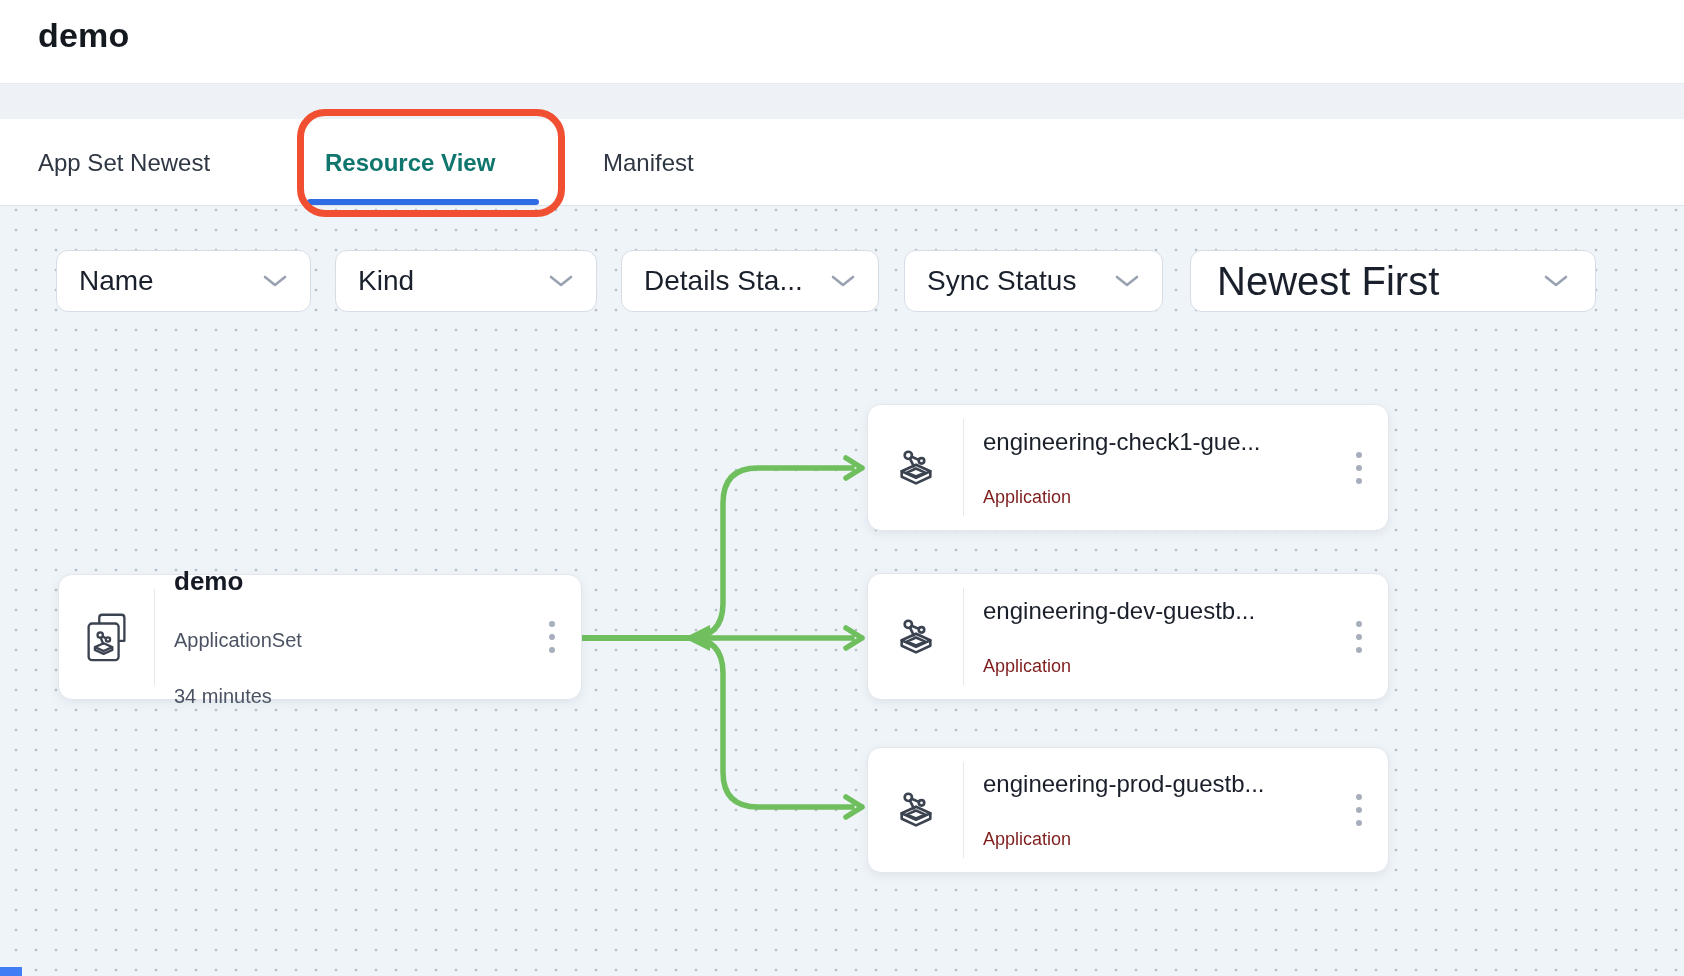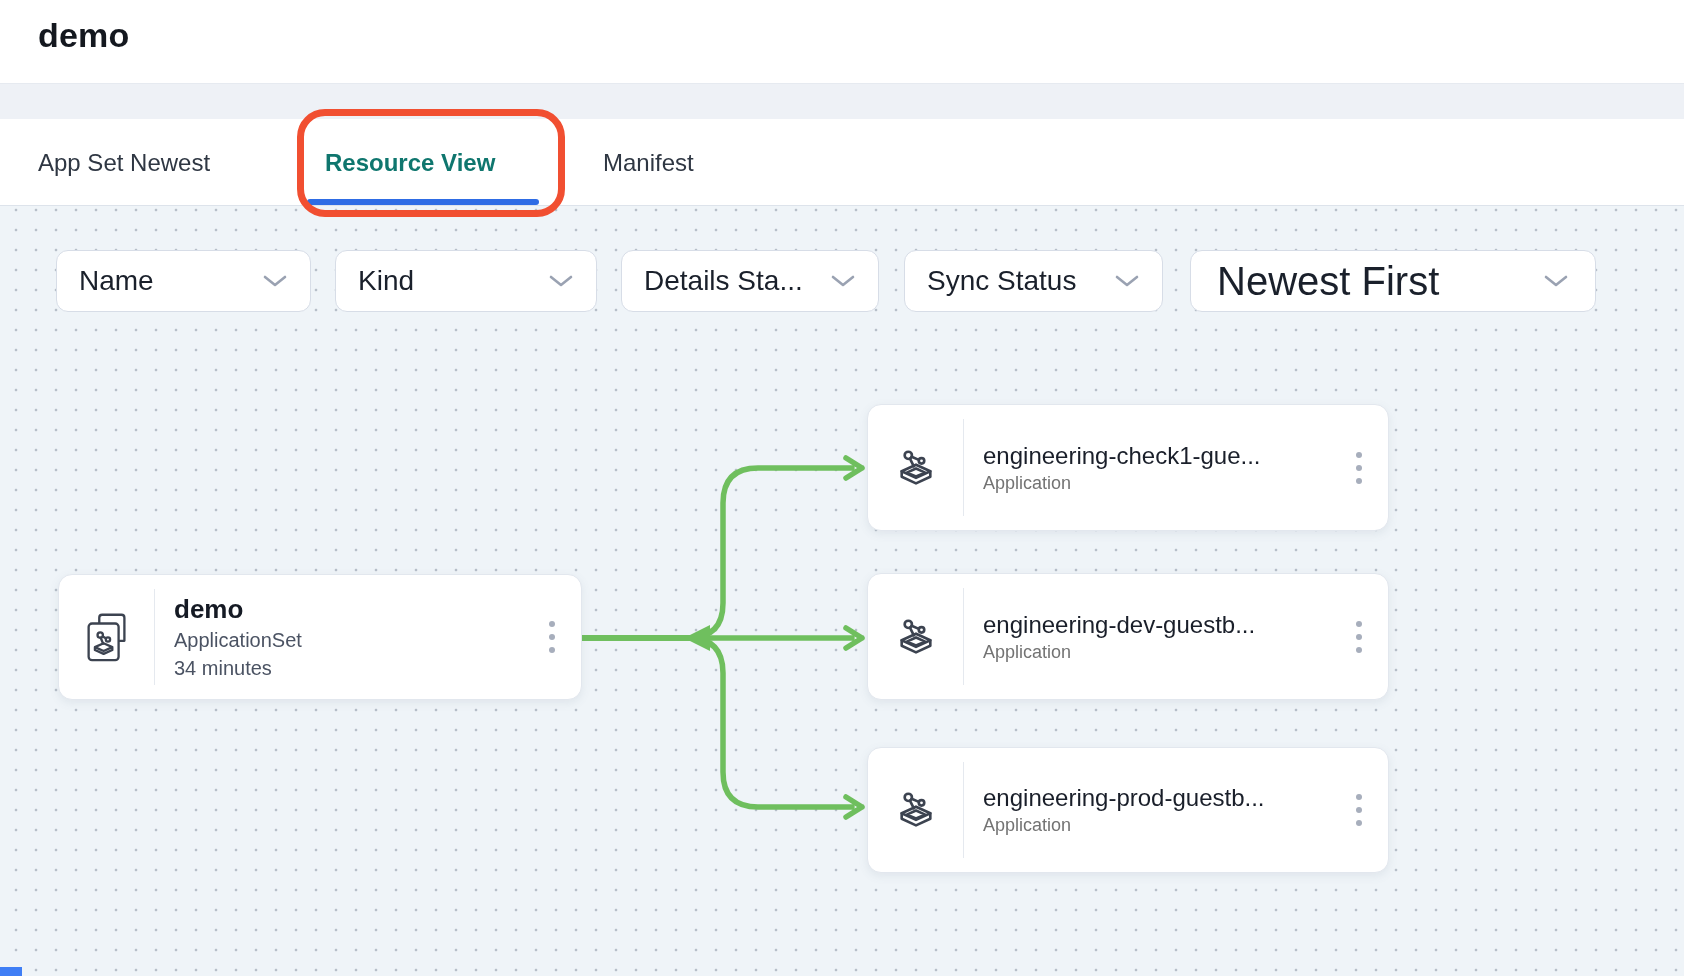--- a/index.html
+++ b/index.html
@@ -38,25 +38,25 @@
 
   
   .node { position:absolute; background:#fff; border:1px solid #e2e7ee; border-radius:14px;
           box-shadow:0 3px 10px rgba(90,104,128,.10); display:flex; align-items:stretch; cursor:pointer; }
   .node-root { left:58px;  top:368px; width:524px; height:126px; }
   .node-a1   { left:867px; top:198px; width:522px; height:127px; }
   .node-a2   { left:867px; top:367px; width:522px; height:127px; }
   .node-a3   { left:867px; top:541px; width:522px; height:126px; }
   .node .icon-wrap { flex:0 0 95px; display:flex; align-items:center; justify-content:center; }
   .node .divider { width:1px; background:#e5e9ef; margin:14px 0; }
-  .node .txt { flex:1 1 auto; padding:0 0 0 19px; display:flex; flex-direction:column; justify-content:center; min-width:0; }
+  .node .txt { flex:1 1 auto; padding:0 0 0 19px; display:flex; flex-direction:column; justify-content:center; min-width:0;gap:28px; }
   .node-root .title { font-size:26px; font-weight:600; color:#151a24; line-height:33px; }
   .node-root .sub, .node-root .age { font-size:20px; color:#4b5363; line-height:28px; }
   .app-title { font-size:24px; font-weight:500; color:#1a1f2a; line-height:31px; white-space:nowrap; overflow:hidden; }
-  .app-sub { font-size:18px; color:#737373; line-height:25px; }
+  .app-sub { font-size:18px; color:#7f1d1d; line-height:25px; }
   .kebab { flex:0 0 58px; display:flex; flex-direction:column; gap:7px; align-items:center; justify-content:center; cursor:pointer; }
   .kebab i { width:6px; height:6px; border-radius:50%; background:#a7aebc; }
   .node svg.glyph { stroke:#3c4350; fill:none; stroke-width:2.4; stroke-linejoin:round; stroke-linecap:round; }
 
   
   .edges { position:absolute; left:0; top:0; width:1684px; height:770px; pointer-events:none; }
   .edges path.e { fill:none; stroke:#6fbf5e; stroke-width:5.5; stroke-linecap:round; stroke-linejoin:round; }
   .edges .wedge { fill:#6fbf5e; }
 </style>
 </head>

